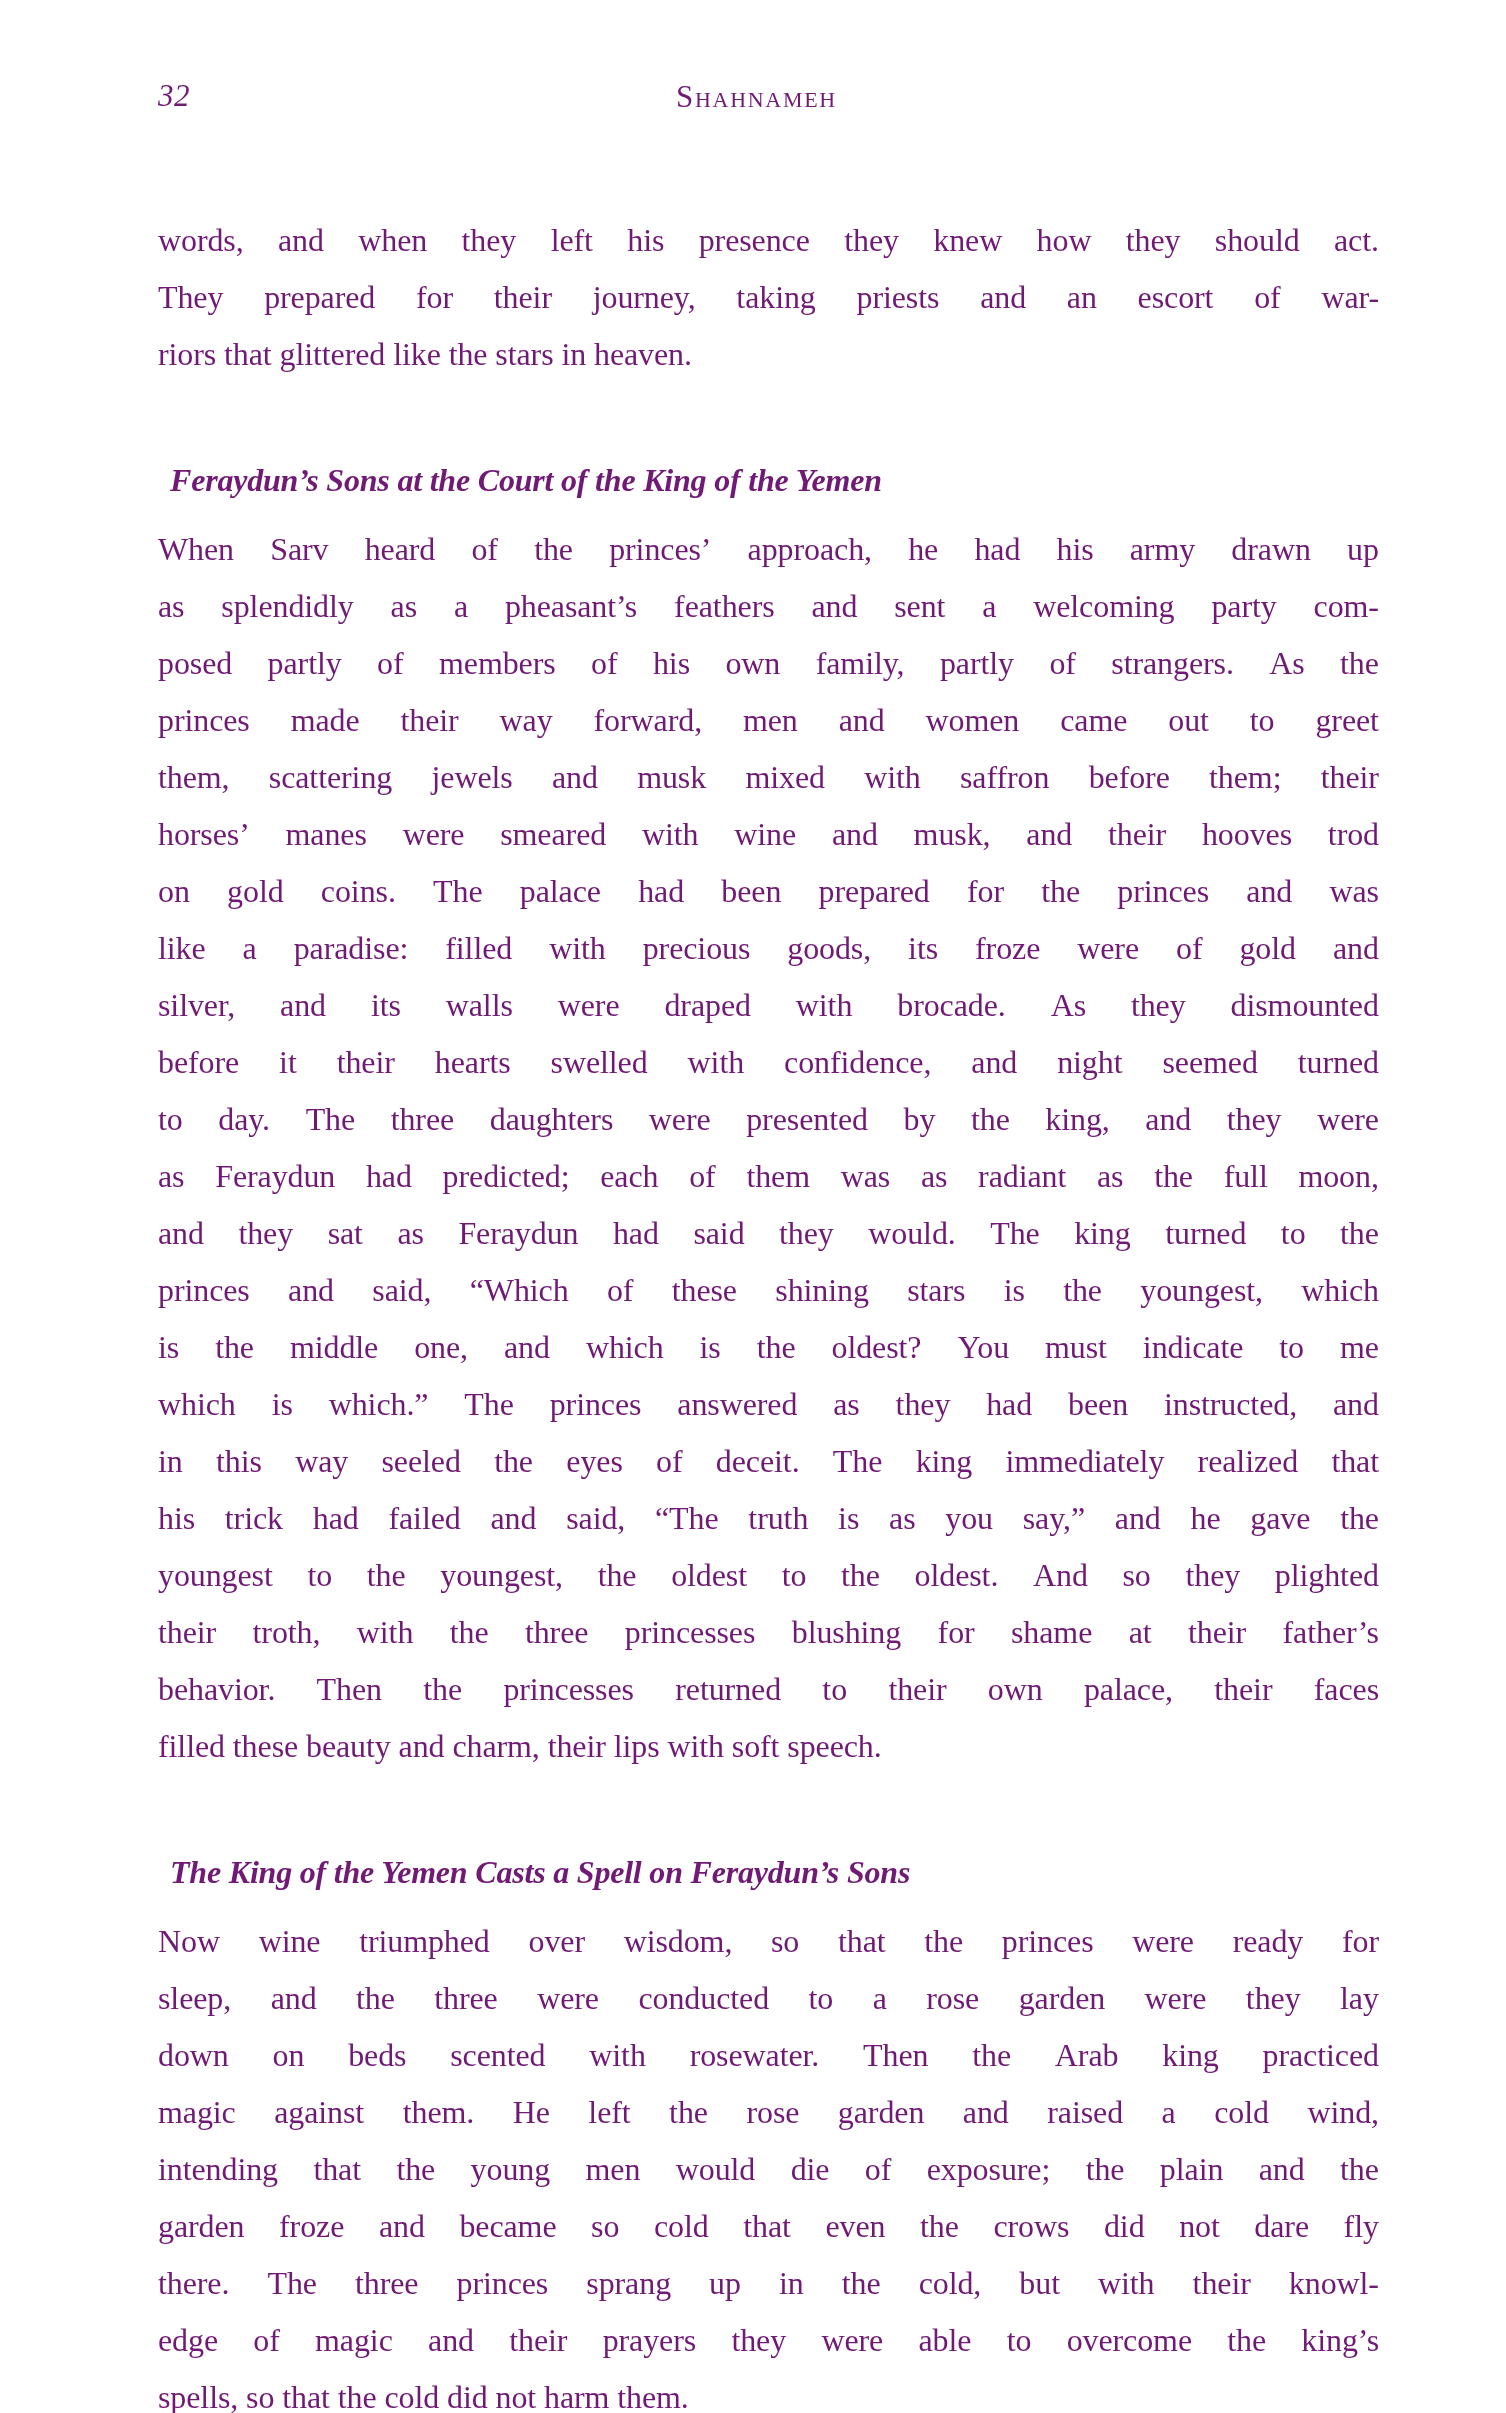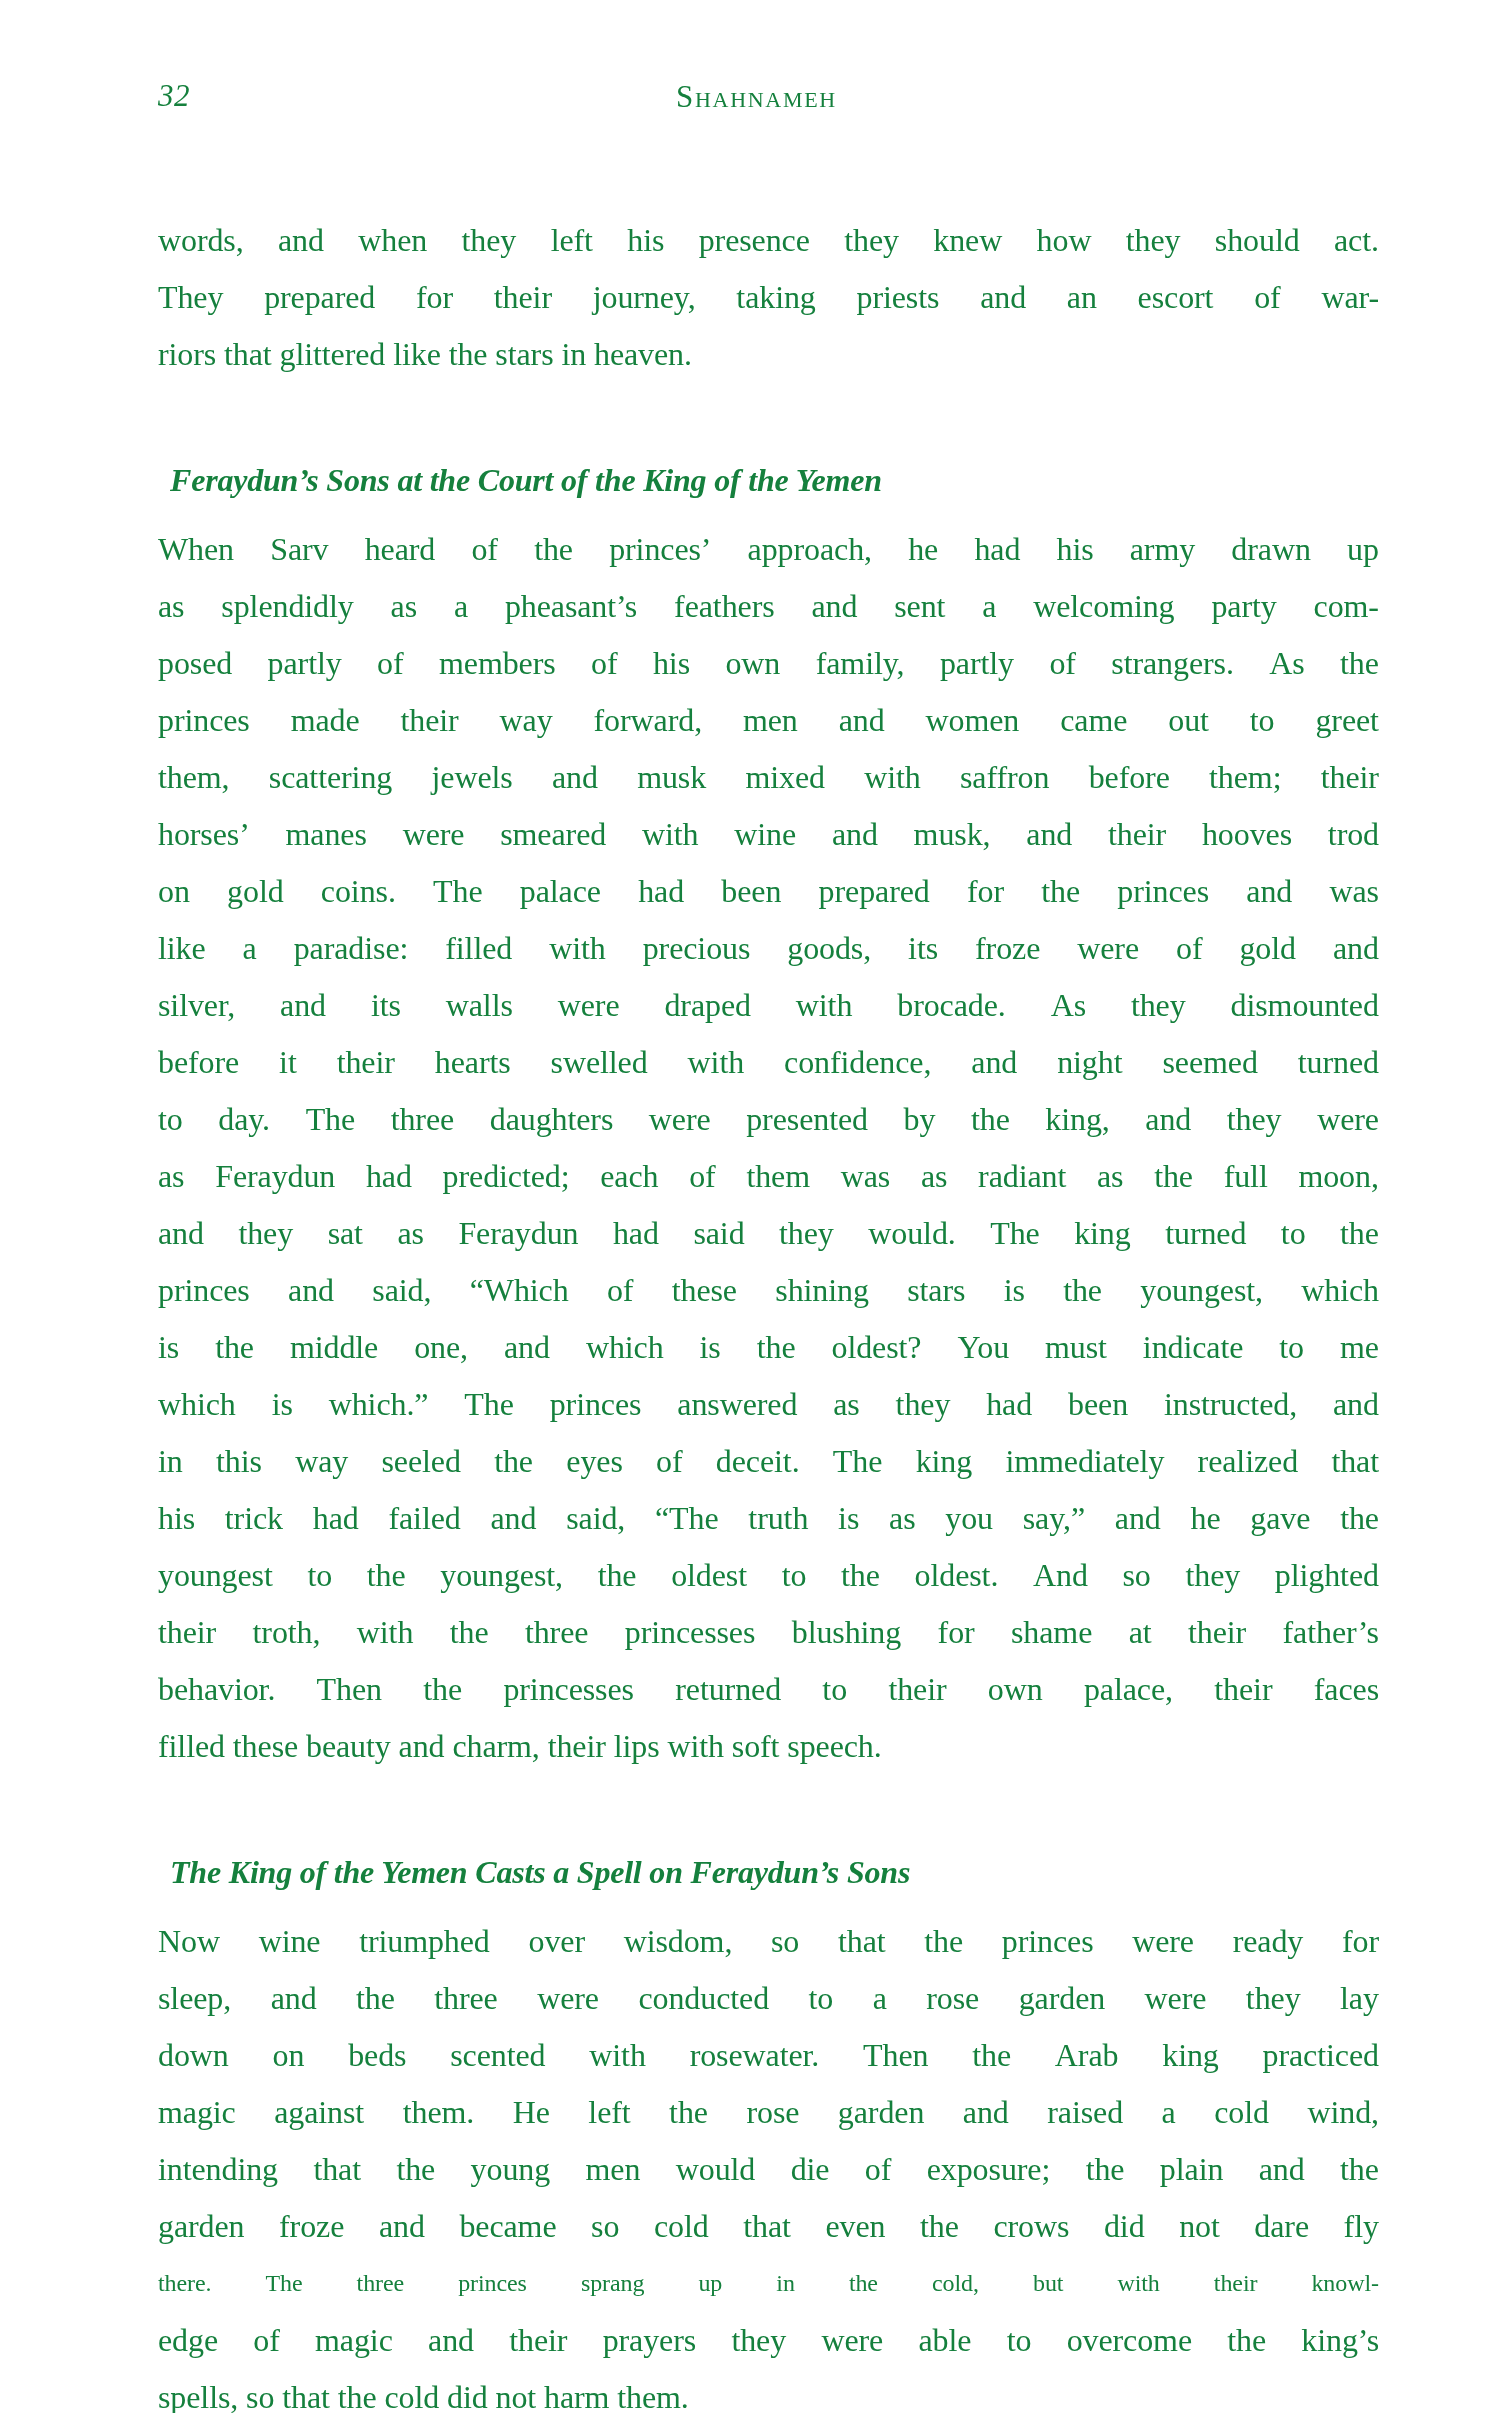--- a/index.html
+++ b/index.html
@@ -7,21 +7,21 @@
     padding: 0;
     background: #ffffff;
   }
   .page {
     position: relative;
     width: 1506px;
     height: 2413px;
     background: #ffffff;
     overflow: hidden;
     font-family: "Liberation Serif", "DejaVu Serif", serif;
-    color: #15803d;
+    color: #701a75;
   }
 
   
   .running-head {
     position: absolute;
     left: 158px;
     top: 75px;
     width: 1219px;
     height: 47px;
   }
@@ -135,21 +135,21 @@
 
     <h2 class="section-head" style="font-size: 32px;">The King of the Yemen Casts a Spell on Feraydun’s Sons</h2>
 
     <div id="para3">
         <div class="line" style="font-size: 32px;"><span>Now</span><span>wine</span><span>triumphed</span><span>over</span><span>wisdom,</span><span>so</span><span>that</span><span>the</span><span>princes</span><span>were</span><span>ready</span><span>for</span></div>
         <div class="line" style="font-size: 32px;"><span>sleep,</span><span>and</span><span>the</span><span>three</span><span>were</span><span>conducted</span><span>to</span><span>a</span><span>rose</span><span>garden</span><span>were</span><span>they</span><span>lay</span></div>
         <div class="line" style="font-size: 32px;"><span>down</span><span>on</span><span>beds</span><span>scented</span><span>with</span><span>rosewater.</span><span>Then</span><span>the</span><span>Arab</span><span>king</span><span>practiced</span></div>
         <div class="line" style="font-size: 32px;"><span>magic</span><span>against</span><span>them.</span><span>He</span><span>left</span><span>the</span><span>rose</span><span>garden</span><span>and</span><span>raised</span><span>a</span><span>cold</span><span>wind,</span></div>
         <div class="line" style="font-size: 32px;"><span>intending</span><span>that</span><span>the</span><span>young</span><span>men</span><span>would</span><span>die</span><span>of</span><span>exposure;</span><span>the</span><span>plain</span><span>and</span><span>the</span></div>
         <div class="line" style="font-size: 32px;"><span>garden</span><span>froze</span><span>and</span><span>became</span><span>so</span><span>cold</span><span>that</span><span>even</span><span>the</span><span>crows</span><span>did</span><span>not</span><span>dare</span><span>fly</span></div>
-        <div class="line" style="font-size: 24px;"><span>there.</span><span>The</span><span>three</span><span>princes</span><span>sprang</span><span>up</span><span>in</span><span>the</span><span>cold,</span><span>but</span><span>with</span><span>their</span><span>knowl-</span></div>
+        <div class="line" style="font-size: 32px;"><span>there.</span><span>The</span><span>three</span><span>princes</span><span>sprang</span><span>up</span><span>in</span><span>the</span><span>cold,</span><span>but</span><span>with</span><span>their</span><span>knowl-</span></div>
         <div class="line" style="font-size: 32px;"><span>edge</span><span>of</span><span>magic</span><span>and</span><span>their</span><span>prayers</span><span>they</span><span>were</span><span>able</span><span>to</span><span>overcome</span><span>the</span><span>king’s</span></div>
         <div class="line last" style="font-size: 32px;">spells, so that the cold did not harm them.</div>
       </div>
 
   </div>
 
 </div>
 
 
 </body></html>

